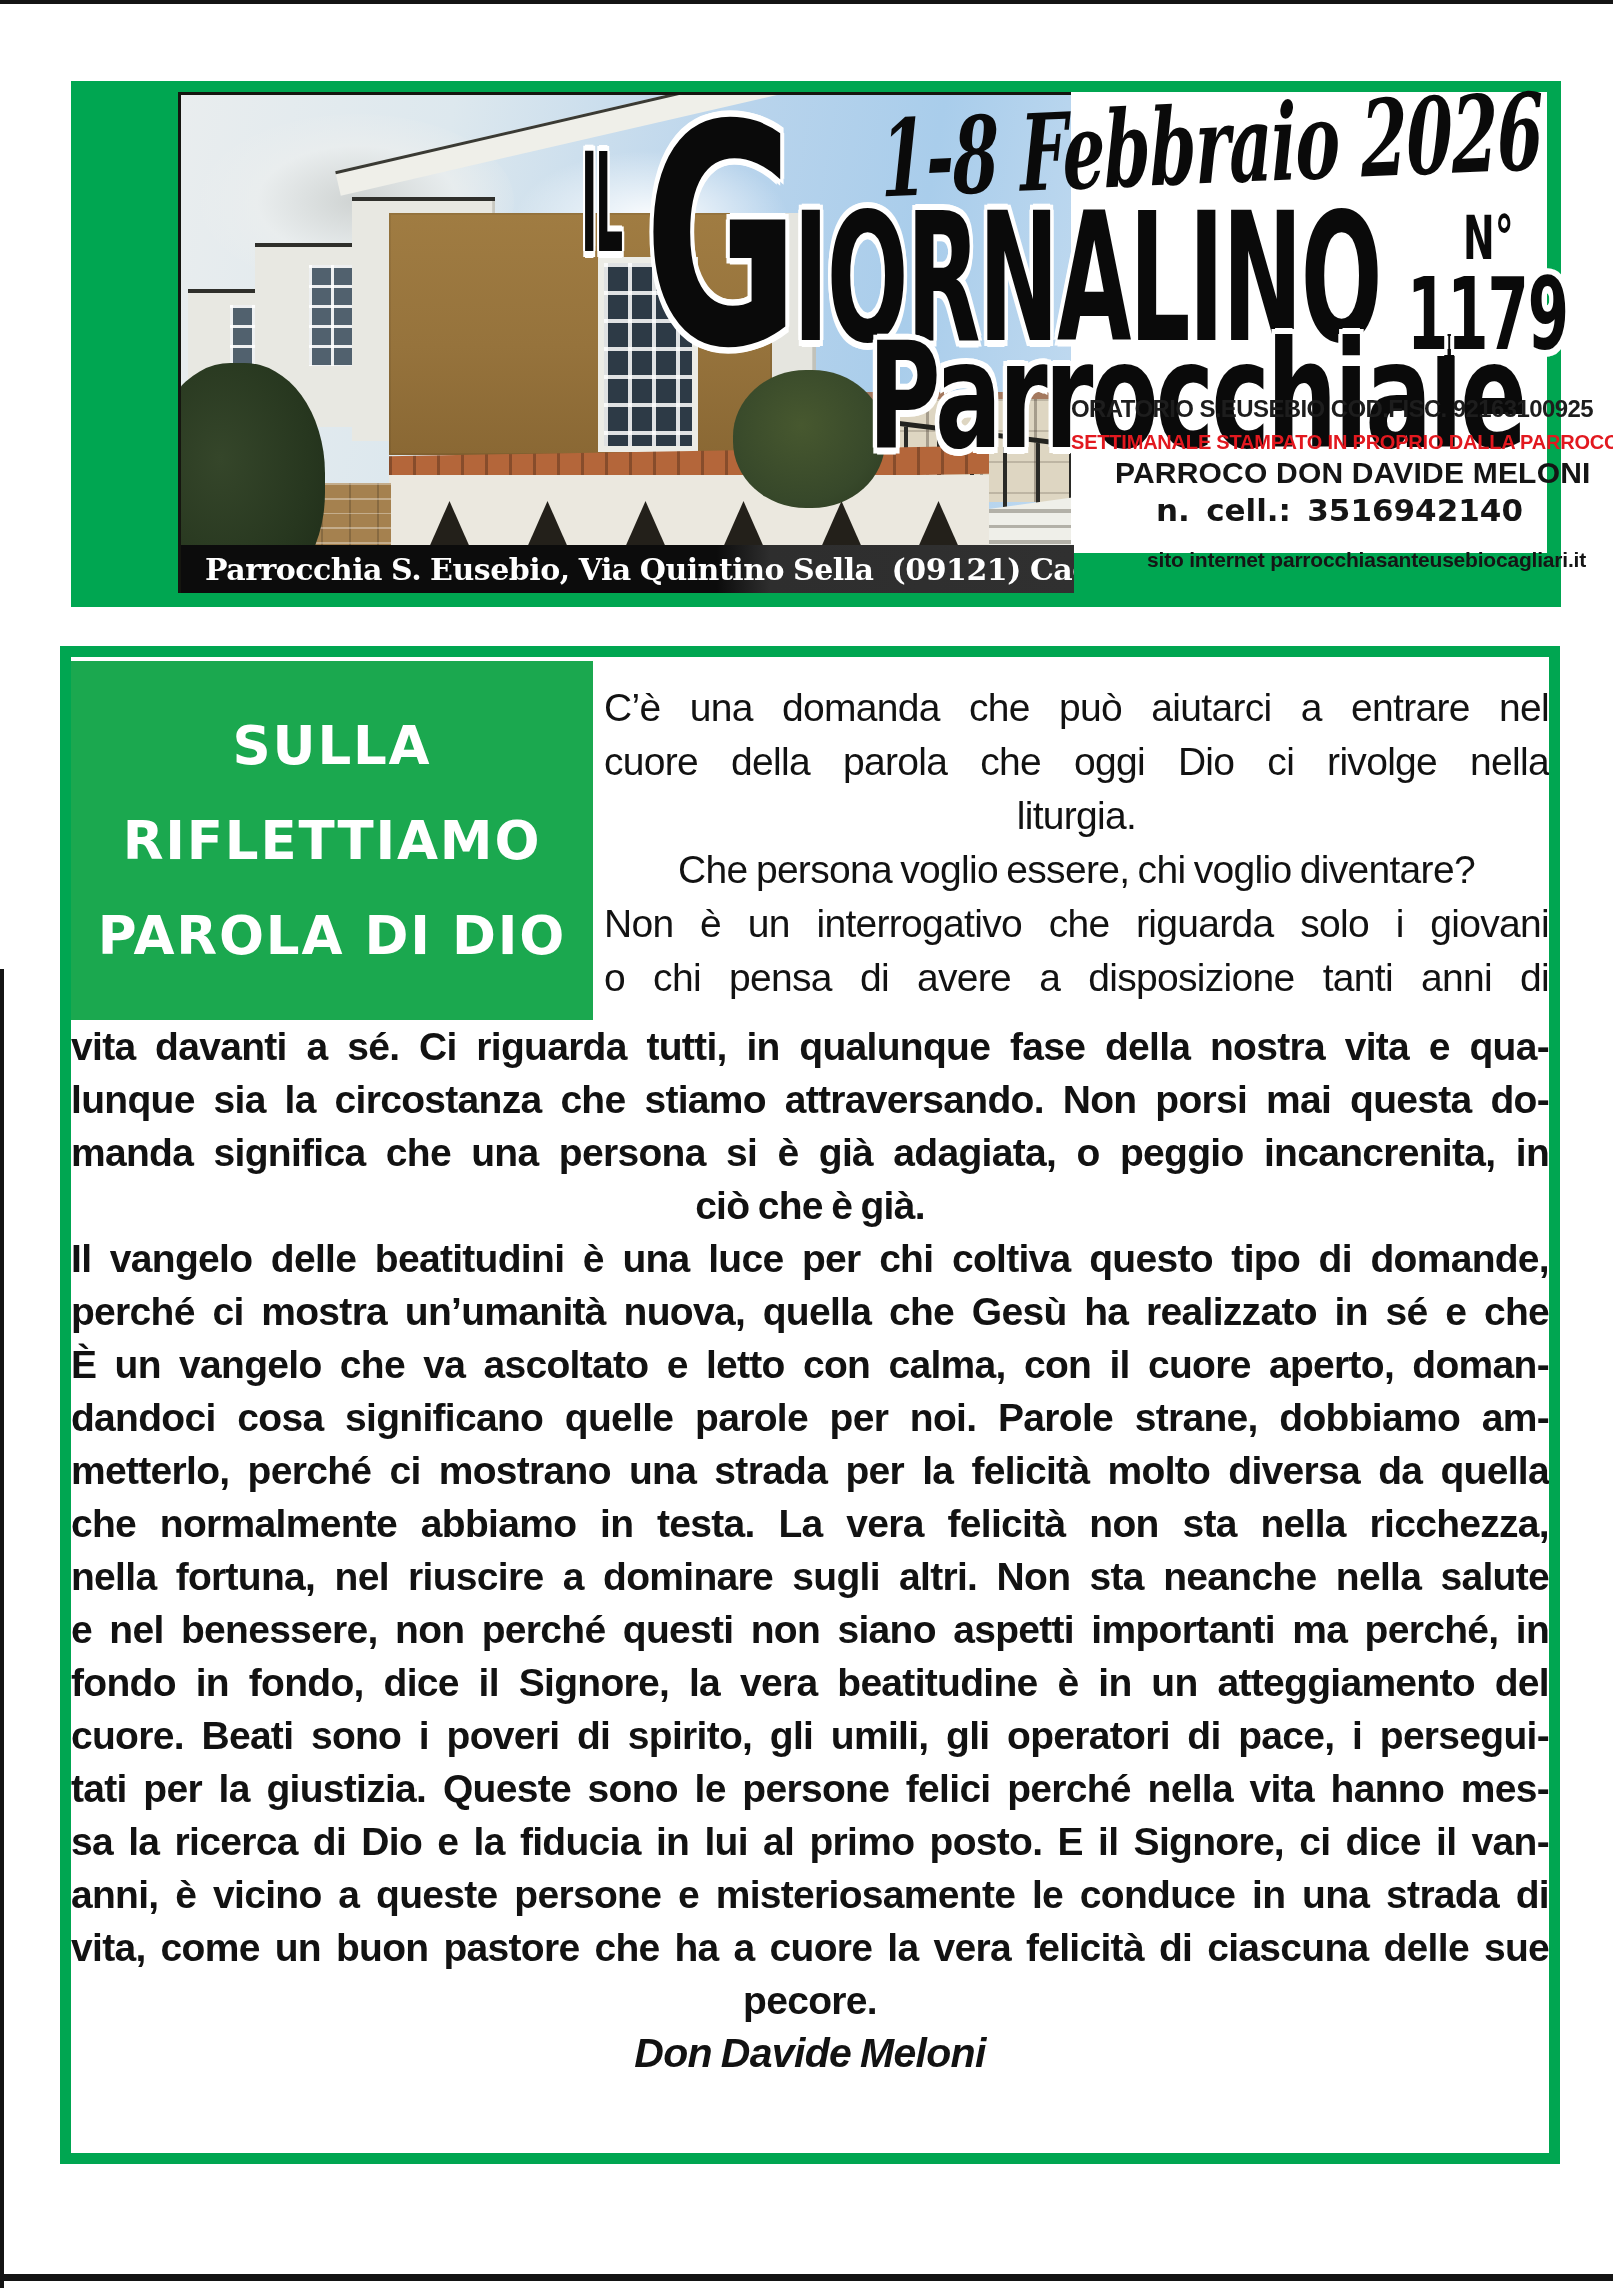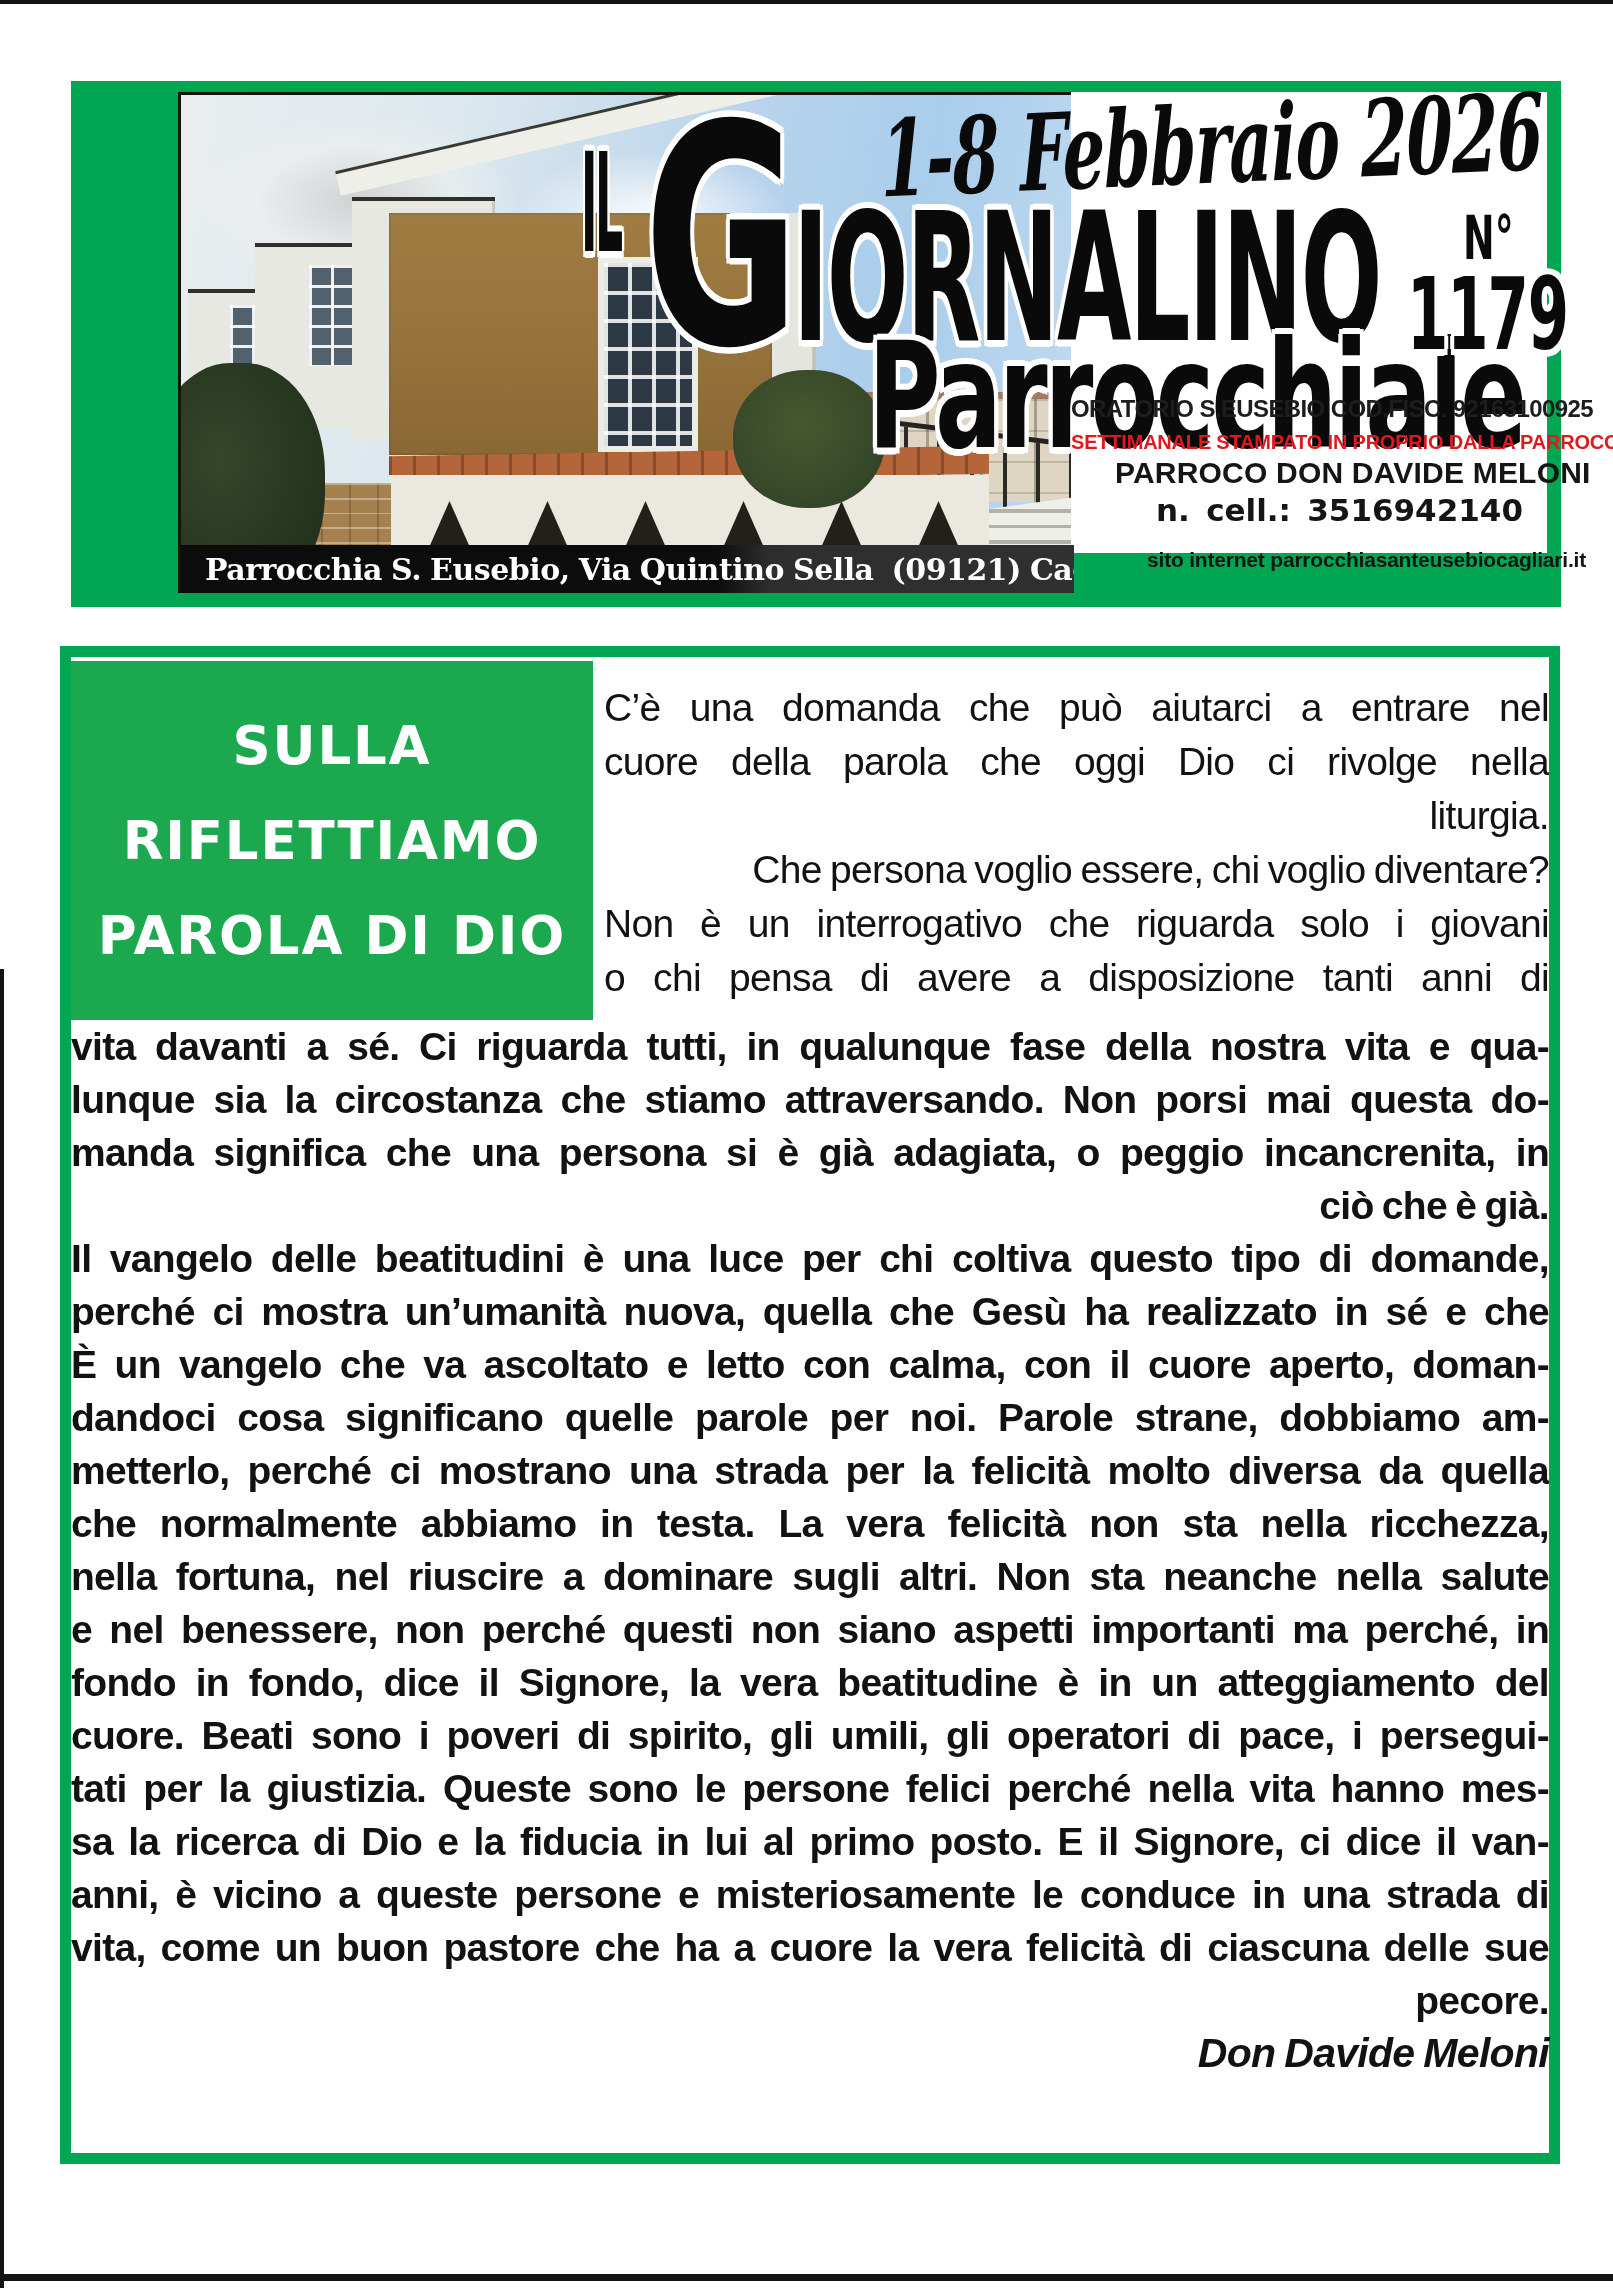--- a/index.html
+++ b/index.html
@@ -91,21 +91,21 @@
   .content-box{position:absolute;left:60px;top:646px;width:1478px;height:1496px;
                border:11px solid #00a651;background:#fff;}
   .region-a{display:flex;align-items:flex-start;height:363px;}
   .green-box{flex:0 0 522px;height:359px;margin-top:3.7px;background:#1ba84f;
              display:flex;flex-direction:column;justify-content:center;text-align:center;
              color:#ffffff;font-family:"DejaVu Sans",sans-serif;font-weight:800;}
   .rbline{font-size:53px;line-height:95px;letter-spacing:1.8px;}
   .col-lines{flex:1;padding:24px 0 0 11px;min-width:0;}
   .full-lines{padding-top:0;}
   .bodyline{font-size:39px;line-height:54px;color:#121212;letter-spacing:-0.7px;word-spacing:-1.8px;
-            text-align:right;white-space:nowrap;}
+            text-align:center;white-space:nowrap;}
   .full-lines .bodyline{line-height:53px;font-weight:bold;}
   .bodyline.just{text-align:justify;text-align-last:justify;white-space:normal;
                  overflow:hidden;max-height:54px;}
   .bodyline.sig{font-weight:bold;font-style:italic;font-size:41px;}
 </style>
 </head>
 <body>
 
 <div class="page">
   <div class="edge-top"></div>

